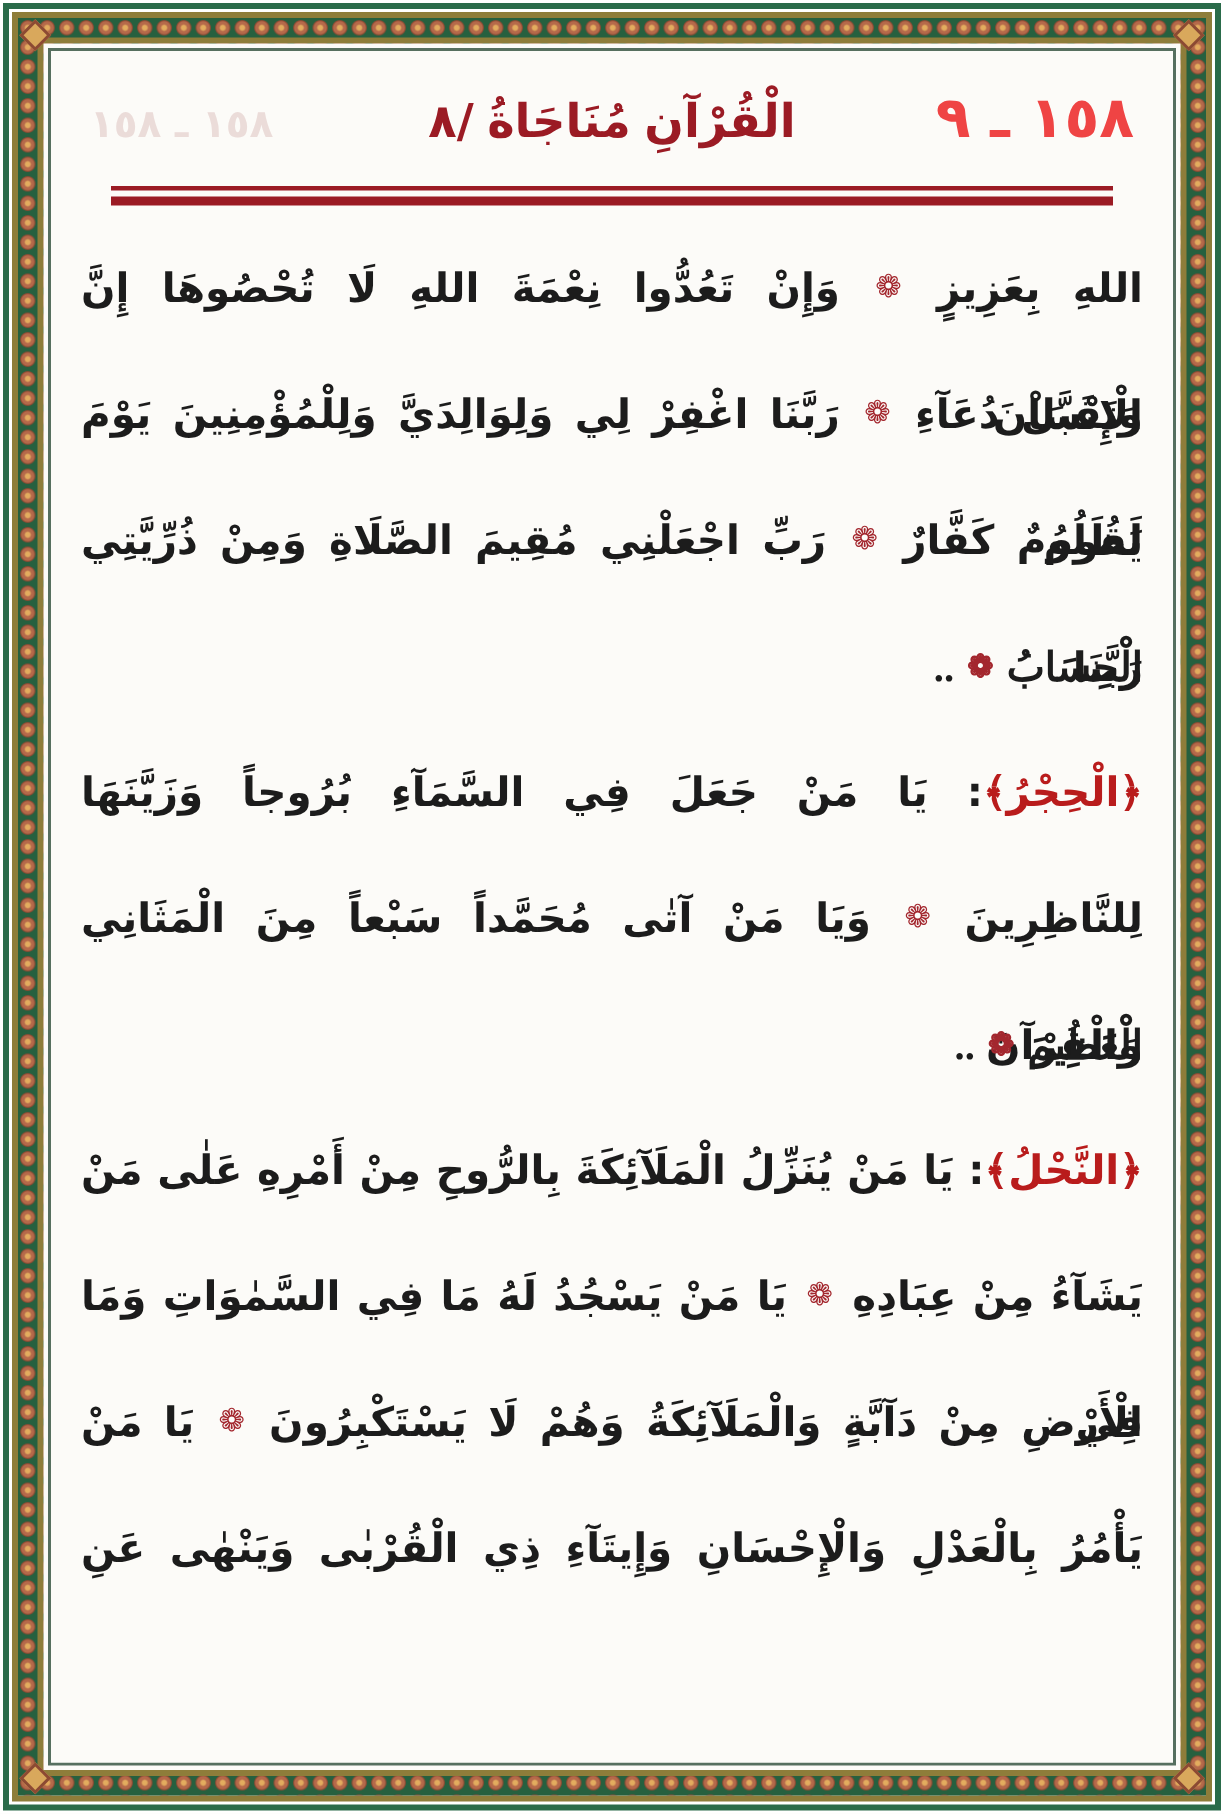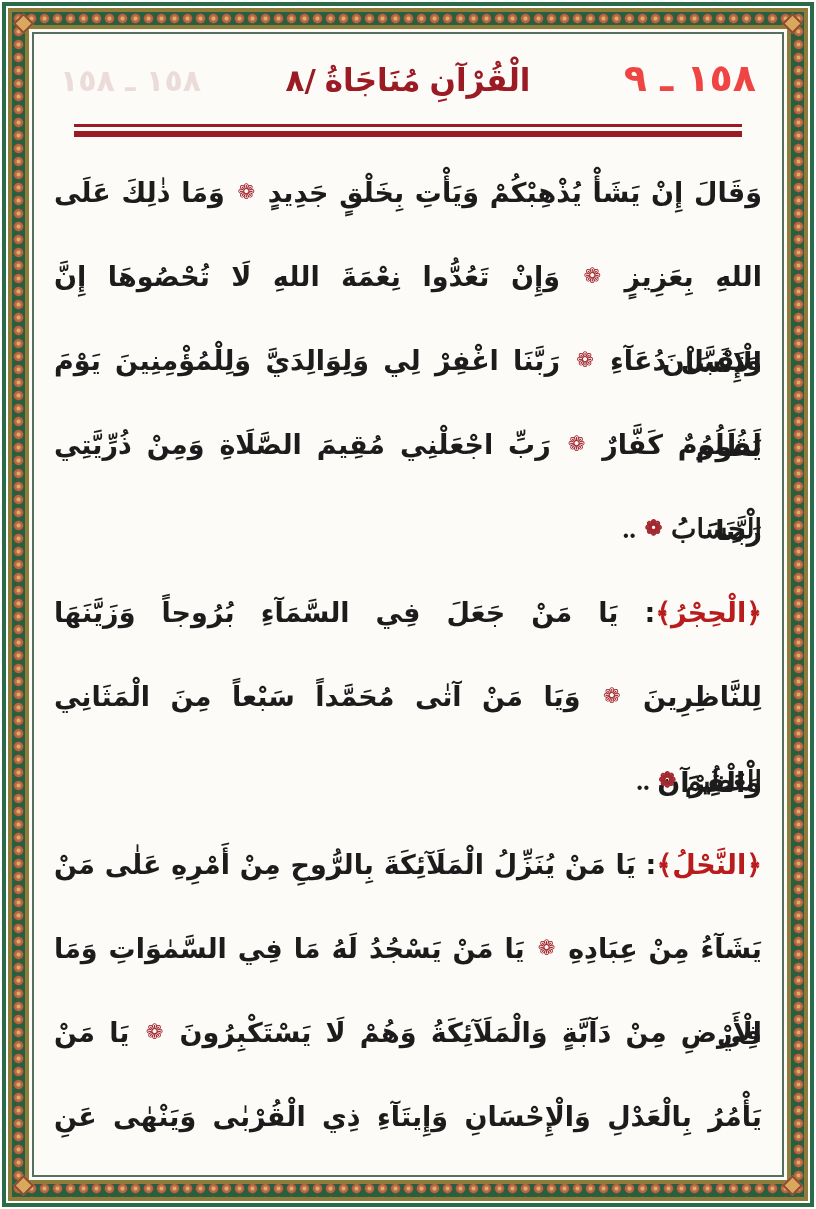--- a/index.html
+++ b/index.html
@@ -71,21 +71,21 @@
     color:#ef4444;font-weight:bold;font-size:38px;
     white-space:nowrap;
   }
   .title{
     display:flex;direction:ltr;gap:9px;align-items:baseline;
     color:#9B1B24;font-weight:bold;font-size:31px;
     white-space:nowrap;
   }
   .ghost-numbers{
     flex:1;text-align:end;
-    color:#EBDCD9;font-weight:bold;font-size:30px;
+    color:#EBDCD9;font-weight:bold;font-size:26px;
     white-space:nowrap;
   }
   .rule{margin:12px 26px 0 26px;}
   .rule .thin-bar{height:3px;background:#9B1B24;}
   .rule .bar-gap{height:4px;}
   .rule .thick-bar{height:6px;background:#9B1B24;}
   .body-text{
     margin-top:14px;
     padding:0 6px;
     font-size:27px;font-weight:bold;
@@ -129,21 +129,20 @@
                   <div class="ghost-numbers">١٥٨ ـ ١٥٨</div>
                 </div>
 
                 <div class="rule">
                   <div class="thin-bar"></div>
                   <div class="bar-gap"></div>
                   <div class="thick-bar"></div>
                 </div>
 
                 <div class="body-text">
-                  <div class="tline"><span class="seg-normal">وَقَالَ إِنْ يَشَأْ يُذْهِبْكُمْ وَيَأْتِ بِخَلْقٍ جَدِيدٍ </span><span class="seg-rosette">❁</span><span class="seg-normal"> وَمَا ذٰلِكَ عَلَى</span></div>
                   <div class="tline"><span class="seg-normal">اللهِ بِعَزِيزٍ </span><span class="seg-rosette">❁</span><span class="seg-normal"> وَإِنْ تَعُدُّوا نِعْمَةَ اللهِ لَا تُحْصُوهَا إِنَّ الْإِنْسَانَ</span></div>
                   <div class="tline"><span class="seg-normal">وَتَقَبَّلْ دُعَآءِ </span><span class="seg-rosette">❁</span><span class="seg-normal"> رَبَّنَا اغْفِرْ لِي وَلِوَالِدَيَّ وَلِلْمُؤْمِنِينَ يَوْمَ يَقُومُ</span></div>
                   <div class="tline"><span class="seg-normal">لَظَلُومٌ كَفَّارٌ </span><span class="seg-rosette">❁</span><span class="seg-normal"> رَبِّ اجْعَلْنِي مُقِيمَ الصَّلَاةِ وَمِنْ ذُرِّيَّتِي رَبَّنَا</span></div>
                   <div class="tline short"><span class="seg-normal">الْحِسَابُ </span><span class="seg-rosette">❁</span><span class="seg-normal"> ..</span></div>
                   <div class="tline"><span class="seg-surah">﴿الْحِجْرُ﴾</span><span class="seg-normal">: يَا مَنْ جَعَلَ فِي السَّمَآءِ بُرُوجاً وَزَيَّنَهَا</span></div>
                   <div class="tline"><span class="seg-normal">لِلنَّاظِرِينَ </span><span class="seg-rosette">❁</span><span class="seg-normal"> وَيَا مَنْ آتٰى مُحَمَّداً سَبْعاً مِنَ الْمَثَانِي وَالْقُرْآنَ</span></div>
                   <div class="tline short"><span class="seg-normal">الْعَظِيمَ </span><span class="seg-rosette">❁</span><span class="seg-normal"> ..</span></div>
                   <div class="tline"><span class="seg-surah">﴿النَّحْلُ﴾</span><span class="seg-normal">: يَا مَنْ يُنَزِّلُ الْمَلَآئِكَةَ بِالرُّوحِ مِنْ أَمْرِهِ عَلٰى مَنْ</span></div>
                   <div class="tline"><span class="seg-normal">يَشَآءُ مِنْ عِبَادِهِ </span><span class="seg-rosette">❁</span><span class="seg-normal"> يَا مَنْ يَسْجُدُ لَهُ مَا فِي السَّمٰوَاتِ وَمَا فِي</span></div>
                   <div class="tline"><span class="seg-normal">الْأَرْضِ مِنْ دَآبَّةٍ وَالْمَلَآئِكَةُ وَهُمْ لَا يَسْتَكْبِرُونَ </span><span class="seg-rosette">❁</span><span class="seg-normal"> يَا مَنْ</span></div>

